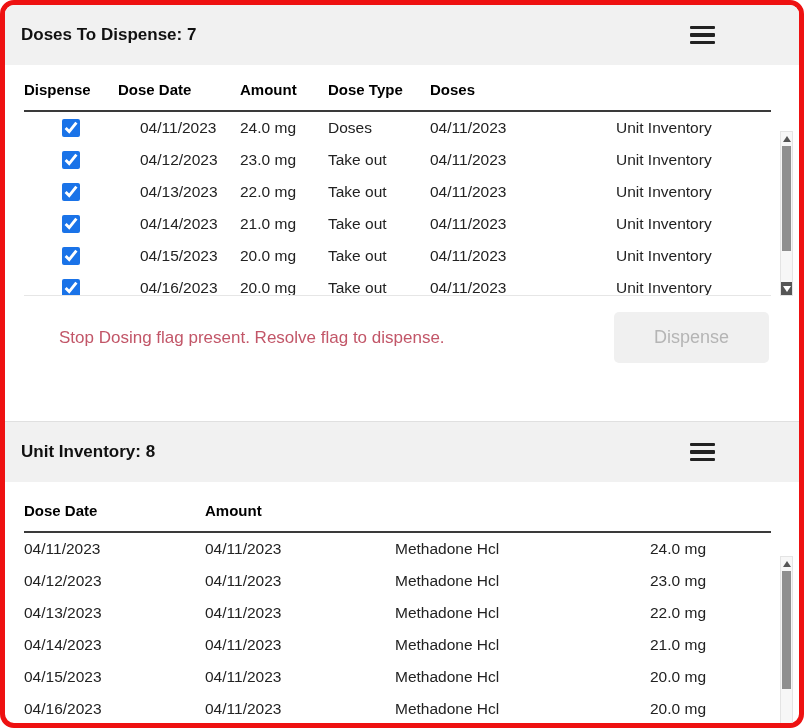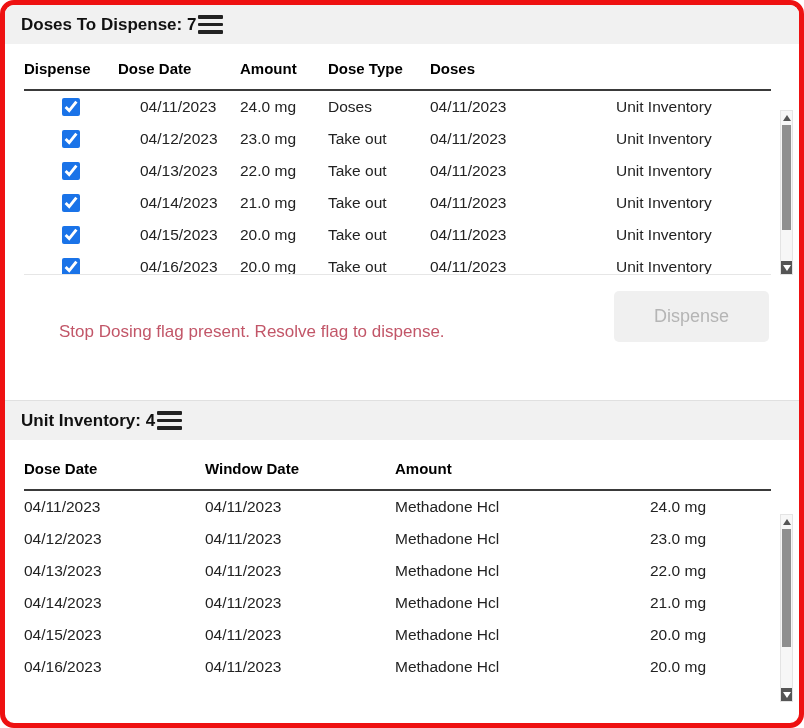--- a/index.html
+++ b/index.html
@@ -18,25 +18,25 @@
   .window{
     width:804px;
     height:728px;
     border:5px solid var(--border-red);
     border-radius:14px;
     background:#fff;
     overflow:hidden;
   }
   
   .panel-header{
-    height:39px;
+    height:60px;
     background:var(--header-bg);
     display:flex;
     align-items:center;
-    justify-content:flex-start;
+    justify-content:space-between;
     padding:0 82px 0 16px;
   }
   .panel-title{
     font-size:17px;
     font-weight:700;
     color:#111;
   }
   .menu-btn{
     display:flex;
     flex-direction:column;
@@ -112,21 +112,21 @@
   }
   .sb-thumb{
     position:absolute;left:1px;right:1px;
     background:#8f8f8f;
   }
   .doses-thumb{top:14px;height:105px;}
   .inv-thumb{top:14px;height:118px;}
   
   .actions{
     display:flex;
-    align-items:flex-end;
+    align-items:center;
     justify-content:space-between;
     padding:16px 30px 24px 54px;
   }
   .warning{
     color:var(--warning-color);
     font-size:17px;
   }
   .dispense-btn{
     background:#f0f0f0;
     color:#b5b5b5;
@@ -249,32 +249,31 @@
     </div>
 
     <div class="actions">
       <div class="warning">Stop Dosing flag present. Resolve flag to dispense.</div>
       <button class="dispense-btn" disabled="">Dispense</button>
     </div>
   </section>
 
   <section class="panel-inventory">
     <header class="panel-header">
-      <div class="panel-title">Unit Inventory: 4</div>
+      <div class="panel-title">Unit Inventory: 8</div>
       <div class="menu-btn">
         <span></span>
           <span></span>
           <span></span>
       </div>
     </header>
 
     <div class="table-zone">
       <div class="grid grid-inv table-head">
         <div class="cell">Dose Date</div>
-        <div class="cell">Window Date</div>
         <div class="cell">Amount</div>
       </div>
 
       <div class="table-body inv-body">
           <div class="grid grid-inv row">
             <div class="cell">04/11/2023</div>
             <div class="cell">04/11/2023</div>
             <div class="cell">Methadone Hcl</div>
             <div class="cell">24.0 mg</div>
           </div>

